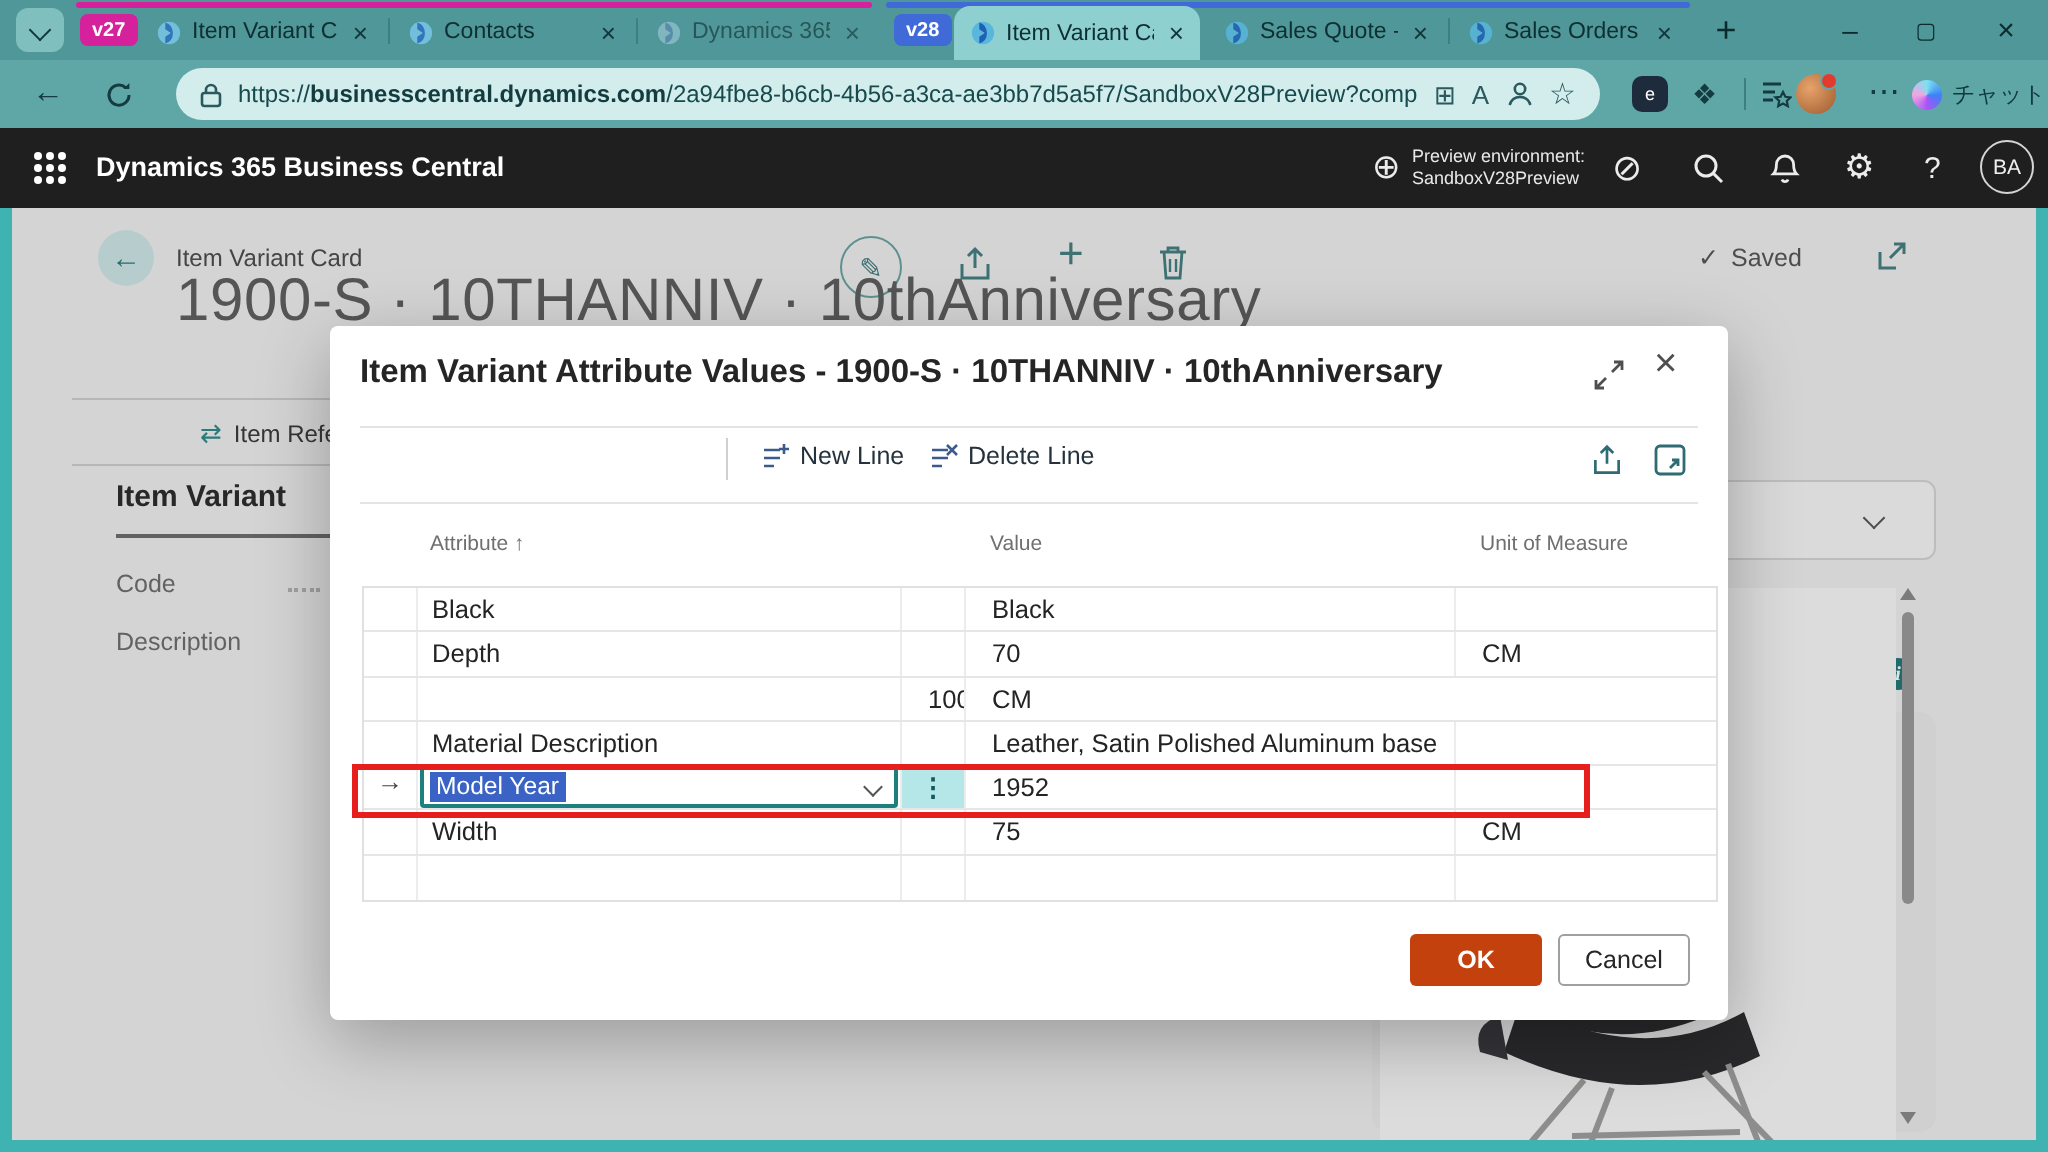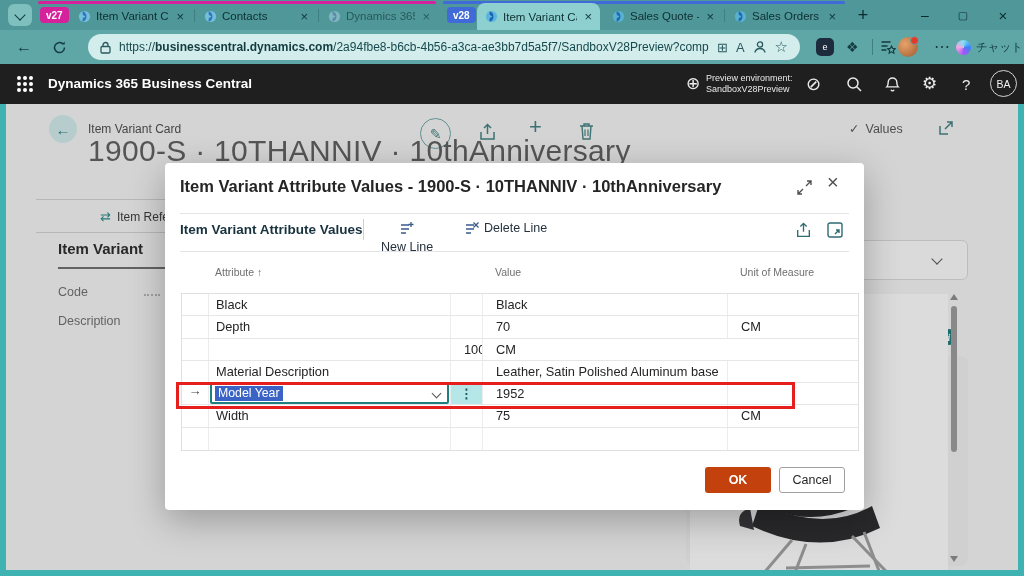--- a/index.html
+++ b/index.html
@@ -281,21 +281,21 @@
     <path d="M9.5 11V2M6 5l3.5-3.5L13 5" fill="none" stroke="#447f80" stroke-width="1.5"></path>
   </svg>
   <span class="action-ic" style="left:529px;top:10px;font-size:22px;">+</span>
   <svg class="action-ic" style="left:578px;top:18px;" width="17" height="19" viewBox="0 0 17 19">
     <path d="M2 4h13M6 4V2h5v2M4 4l1 13h7l1-13" fill="none" stroke="#447f80" stroke-width="1.4"></path>
     <path d="M7 7.5v6.5M10 7.5v6.5" stroke="#447f80" stroke-width="1.2"></path>
   </svg>
 
   <div class="saved">
     <span>✓</span>
-    <span>Values</span>
+    <span>Saved</span>
   </div>
   <svg class="abs" style="left:938px;top:16px;" width="16" height="16" viewBox="0 0 16 16">
     <path d="M2 6v8h8" fill="none" stroke="#447f80" stroke-width="1.5"></path>
     <path d="M7 9l7-7M9 2h5v5" fill="none" stroke="#447f80" stroke-width="1.5"></path>
   </svg>
 
   <div class="page-title">1900-S · 10THANNIV · 10thAnniversary</div>
 
   <div class="hr" style="left:36px;top:95px;width:640px;"></div>
   <div class="itemrefs">
@@ -354,24 +354,23 @@
 <div id="modal">
   <div class="m-title">Item Variant Attribute Values - 1900-S · 10THANNIV · 10thAnniversary</div>
   <svg class="m-ic" style="left:632px;top:17px;" width="15" height="15" viewBox="0 0 15 15">
     <path d="M9 6L14 1M10 1h4v4" fill="none" stroke="#4f4f4f" stroke-width="1.4"></path>
     <path d="M6 9L1 14M1 10v4h4" fill="none" stroke="#4f4f4f" stroke-width="1.4"></path>
   </svg>
   <span class="m-ic" style="left:662px;top:8px;font-size:20px;">×</span>
 
   <div class="m-hr" style="top:50px;"></div>
 
-  <div class="m-caption">Item Variant Attribute Values</div>
   <div class="m-sep"></div>
 
-  <div class="m-act" style="left:216px;flex-direction:column;">
+  <div class="m-act" style="left:216px;">
     <svg width="14" height="14" viewBox="0 0 14 14">
       <path d="M1 4h8M1 8h8M1 12h5" stroke="#3a5b8c" stroke-width="1.3" fill="none"></path>
       <path d="M11 1v5M8.5 3.5h5" stroke="#3a5b8c" stroke-width="1.3" fill="none"></path>
     </svg>
     <span>New Line</span>
   </div>
   <div class="m-act" style="left:300px;">
     <svg width="14" height="14" viewBox="0 0 14 14">
       <path d="M1 4h8M1 8h8M1 12h5" stroke="#3a5b8c" stroke-width="1.3" fill="none"></path>
       <path d="M8.5 1.5l5 5M13.5 1.5l-5 5" stroke="#3a5b8c" stroke-width="1.3" fill="none"></path>

